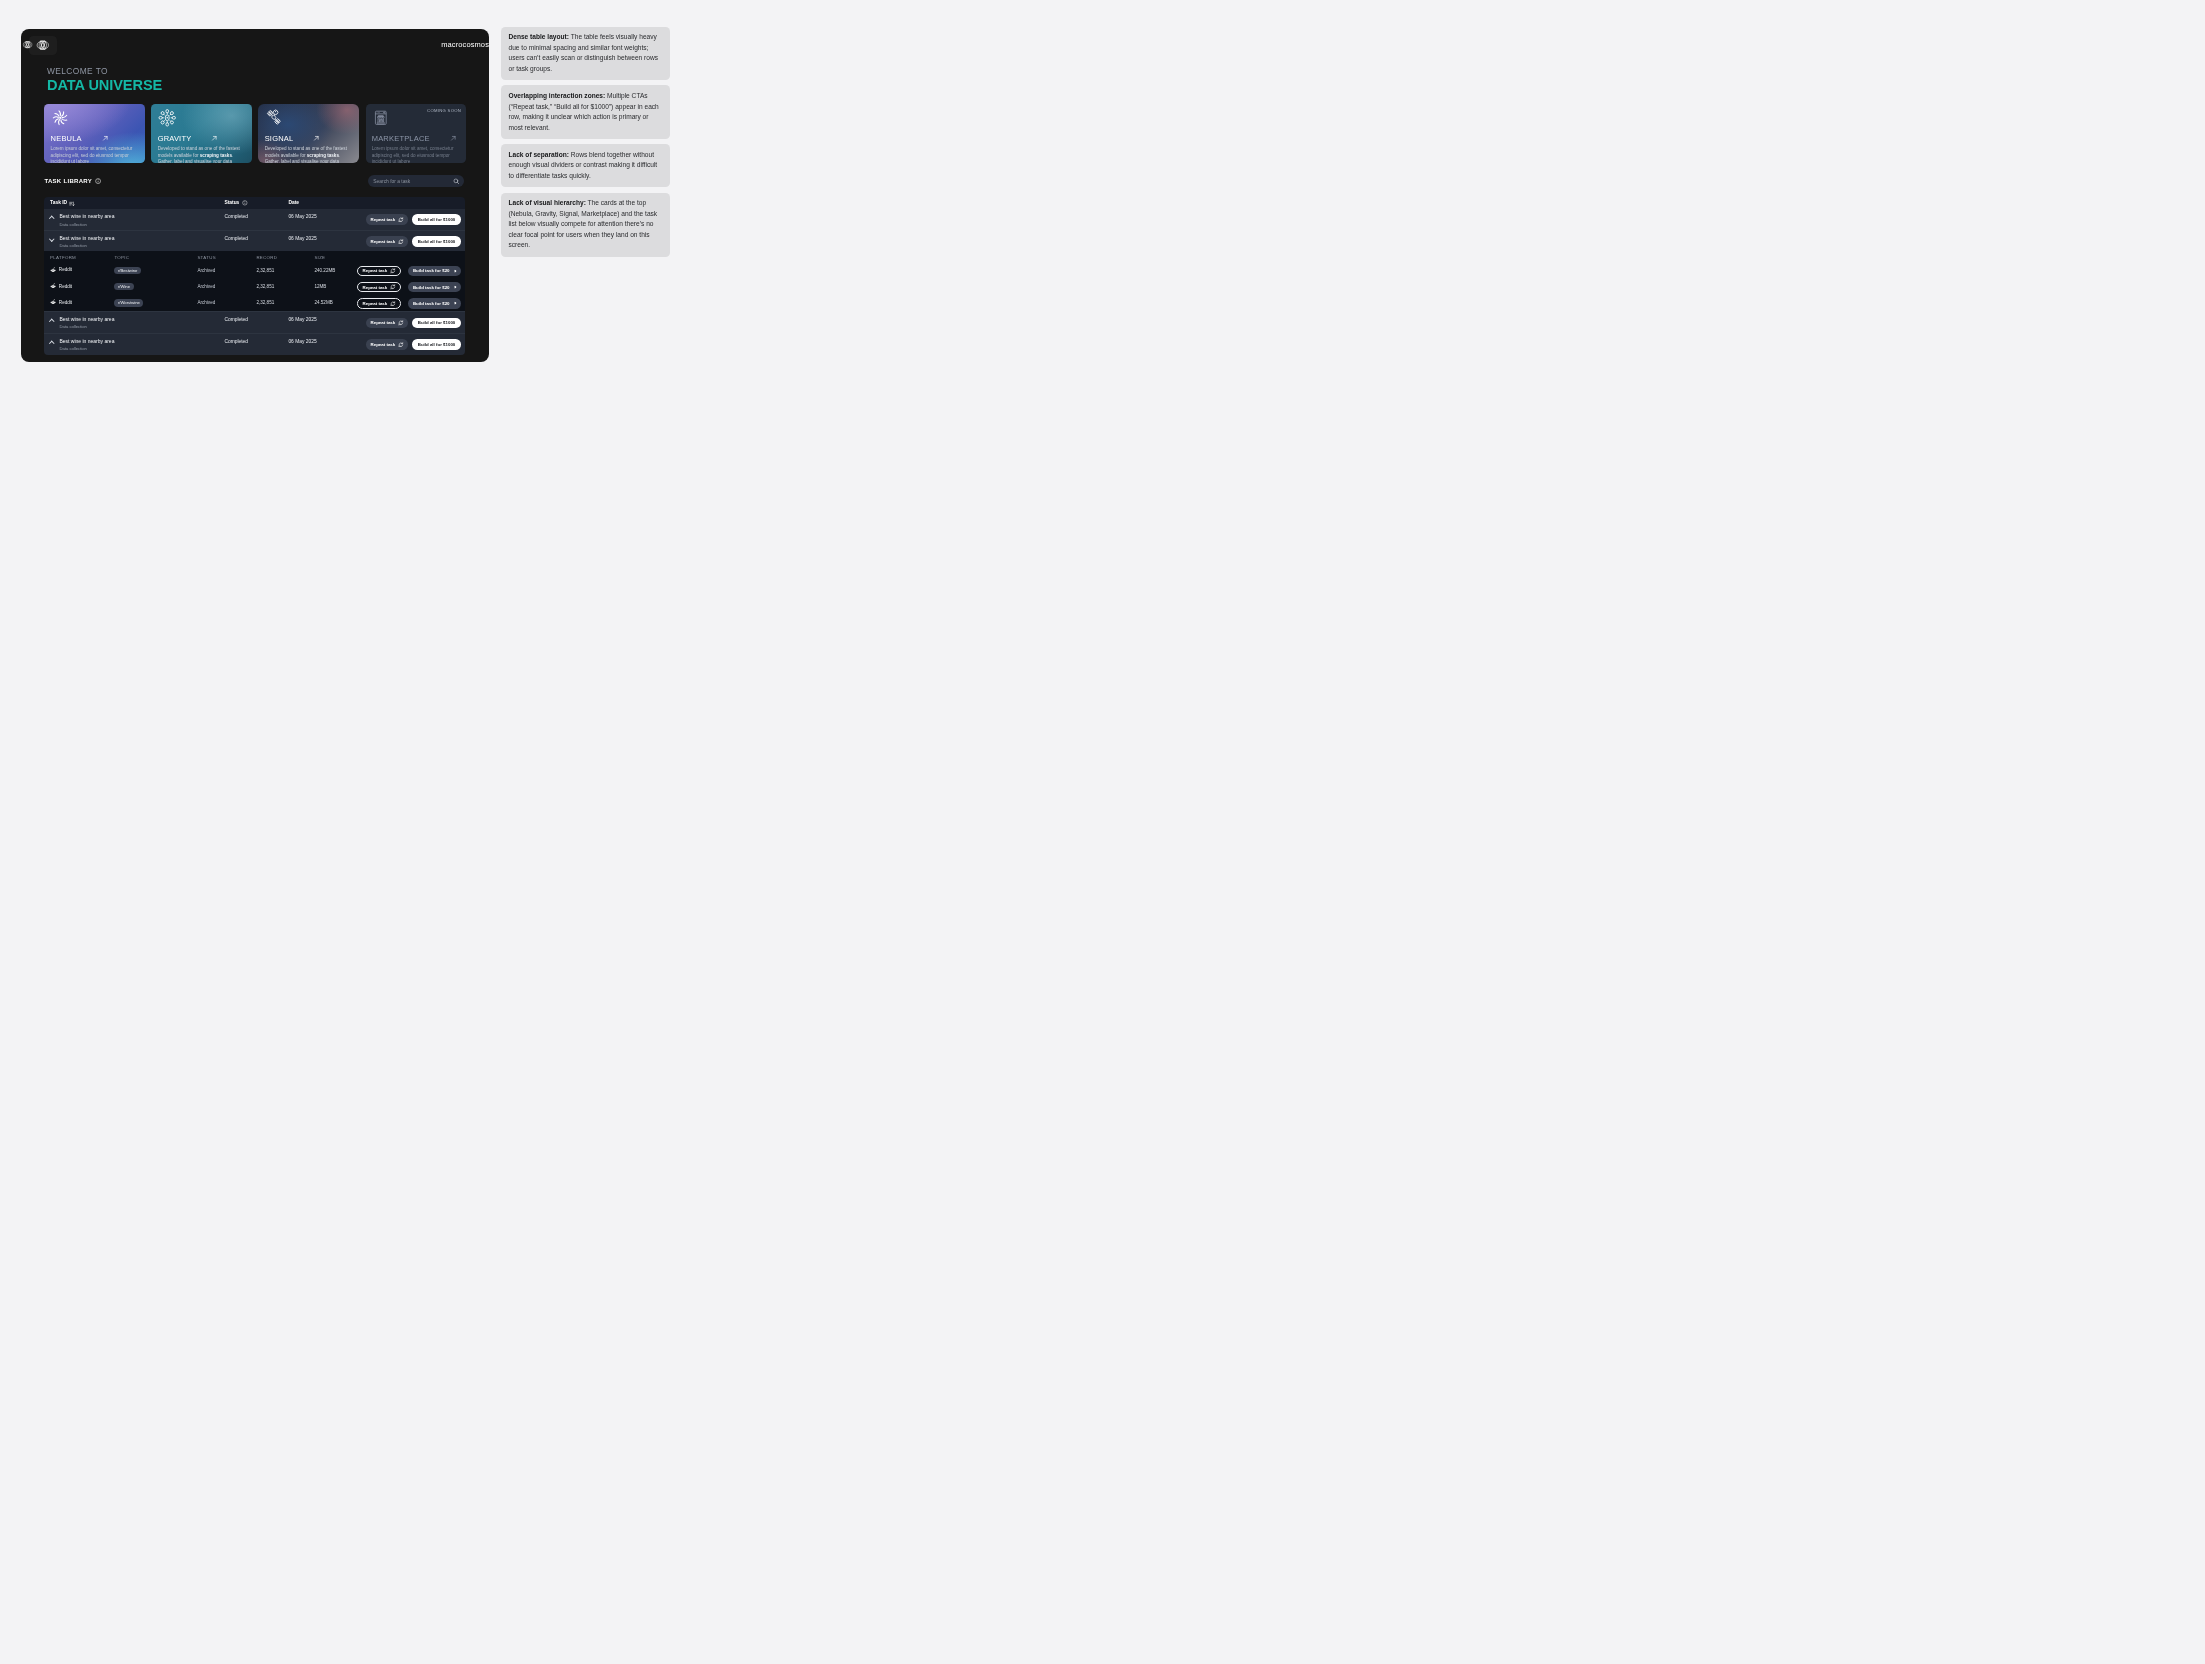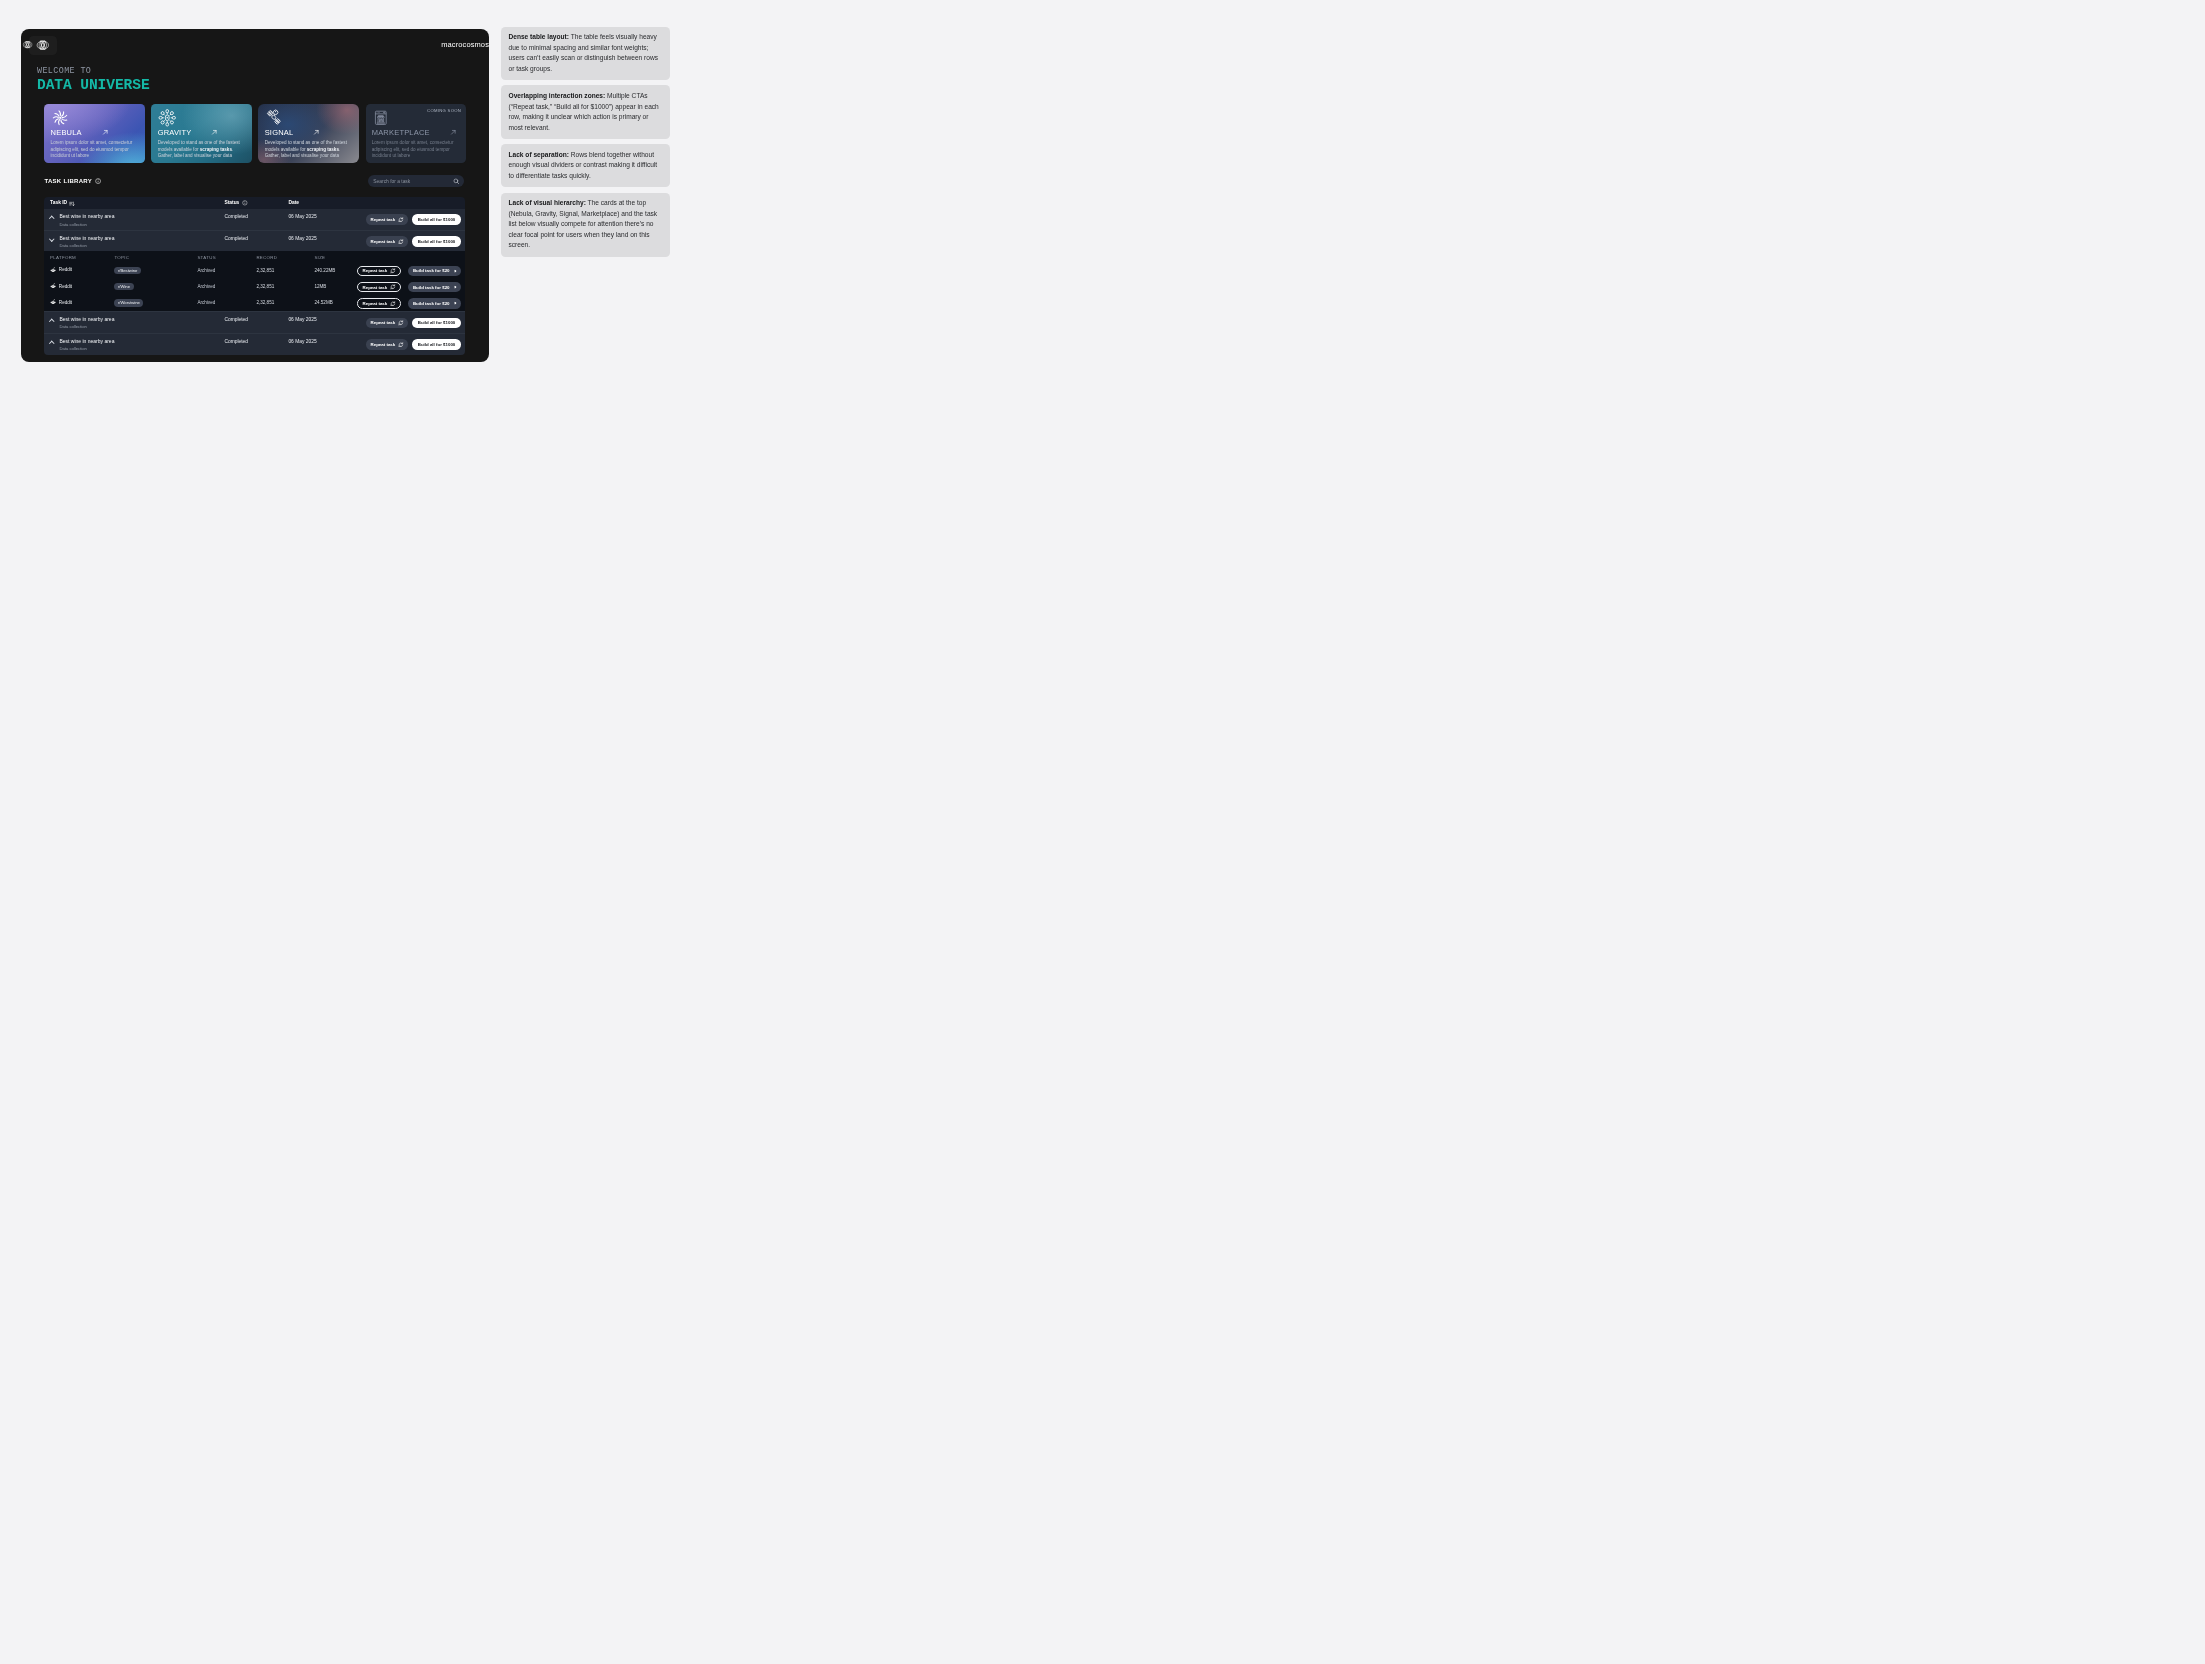--- a/index.html
+++ b/index.html
@@ -10,21 +10,21 @@
   .app { position:absolute; left:21px; top:29px; width:468px; height:333px;
          background:#161616; border-radius:8px; overflow:hidden; }
 
   .logo-box { position:absolute; left:8px; top:7px; width:28px; height:19px;
               background:#1e1e1e; border-radius:4.4px; display:flex; align-items:center; justify-content:center; }
 
   .brand { position:absolute; left:0; right:0; top:10.6px; display:flex; align-items:center;
            justify-content:space-between; gap:3.5px; }
   .brand-name { color:#fff; font-size:7.5px; letter-spacing:0.1px; }
 
-  .hero { position:absolute; left:16px; top:37px;font-family:Liberation Mono, monospace; }
+  .hero { position:absolute; left:26px; top:37px; }
   .hero-kicker { color:#8e95a2; font-size:8.4px; letter-spacing:0.4px; font-weight:400; }
   .hero-title  { color:#14b8a6; font-size:14.6px; font-weight:700; letter-spacing:-0.1px; margin-top:1.3px; }
 
   
   .cards { position:absolute; left:23.4px; top:75px; width:422px; height:59px;
            display:grid; grid-template-columns:repeat(4,1fr); gap:6.2px; }
   .card { position:relative; border-radius:4.4px; padding:5.3px 6.2px; overflow:hidden; cursor:pointer; }
   .card-nebula { background:
       radial-gradient(120% 150% at 88% 115%, rgba(90,200,225,.85) 0%, rgba(90,200,225,0) 45%),
       radial-gradient(130% 120% at 8% -5%, #988ad8 0%, rgba(152,138,216,0) 60%),
@@ -37,21 +37,21 @@
       linear-gradient(135deg,#2f7e97 0%,#2a7991 45%,#226a82 70%,#1d5064 100%); }
   .card-signal { background:
       radial-gradient(55% 75% at 88% 10%, rgba(170,110,120,.65) 0%, rgba(170,110,120,0) 55%),
       radial-gradient(50% 65% at 6% 95%, rgba(160,110,120,.5) 0%, rgba(160,110,120,0) 55%),
       radial-gradient(70% 90% at 30% 35%, rgba(43,74,119,.9) 0%, rgba(43,74,119,0) 65%),
       linear-gradient(135deg,#232c42 0%,#3a4257 55%,#8a8a90 100%); border-radius: 6px; }
   .card-marketplace { background:#242b37; }
 
   .card-icon { height:17.6px; display:flex; align-items:flex-start; }
   .card-title { display:flex; align-items:center; gap:20px; color:#fff; font-size:7.5px;
-                letter-spacing:0.2px; font-weight:400; margin-top:1px; }
+                letter-spacing:0.2px; font-weight:400; margin-top:7px; }
   .card-desc { margin-top:3.5px; font-size:4.6px; line-height:1.35; color:#ccd2da; max-width:95px; }
   .card-desc .hl { color:#f0f3f7; font-weight:700; }
   .card-marketplace .card-title { color:#8d96a8; }
   .card-marketplace .card-desc  { color:#767e8c; }
   .badge-soon { position:absolute; top:4.4px; right:5.3px; color:#aeb6c3; font-size:4.2px; letter-spacing:0.3px; }
 
   
   .tl-head { position:absolute; left:23.4px; top:149px; display:flex; align-items:center; gap:3.1px; }
   .tl-title { color:#fff; font-size:6px; font-weight:700; letter-spacing:0.3px; }
   .search { position:absolute; left:347px; top:146px; width:96px; height:12.3px; background:#232936;

